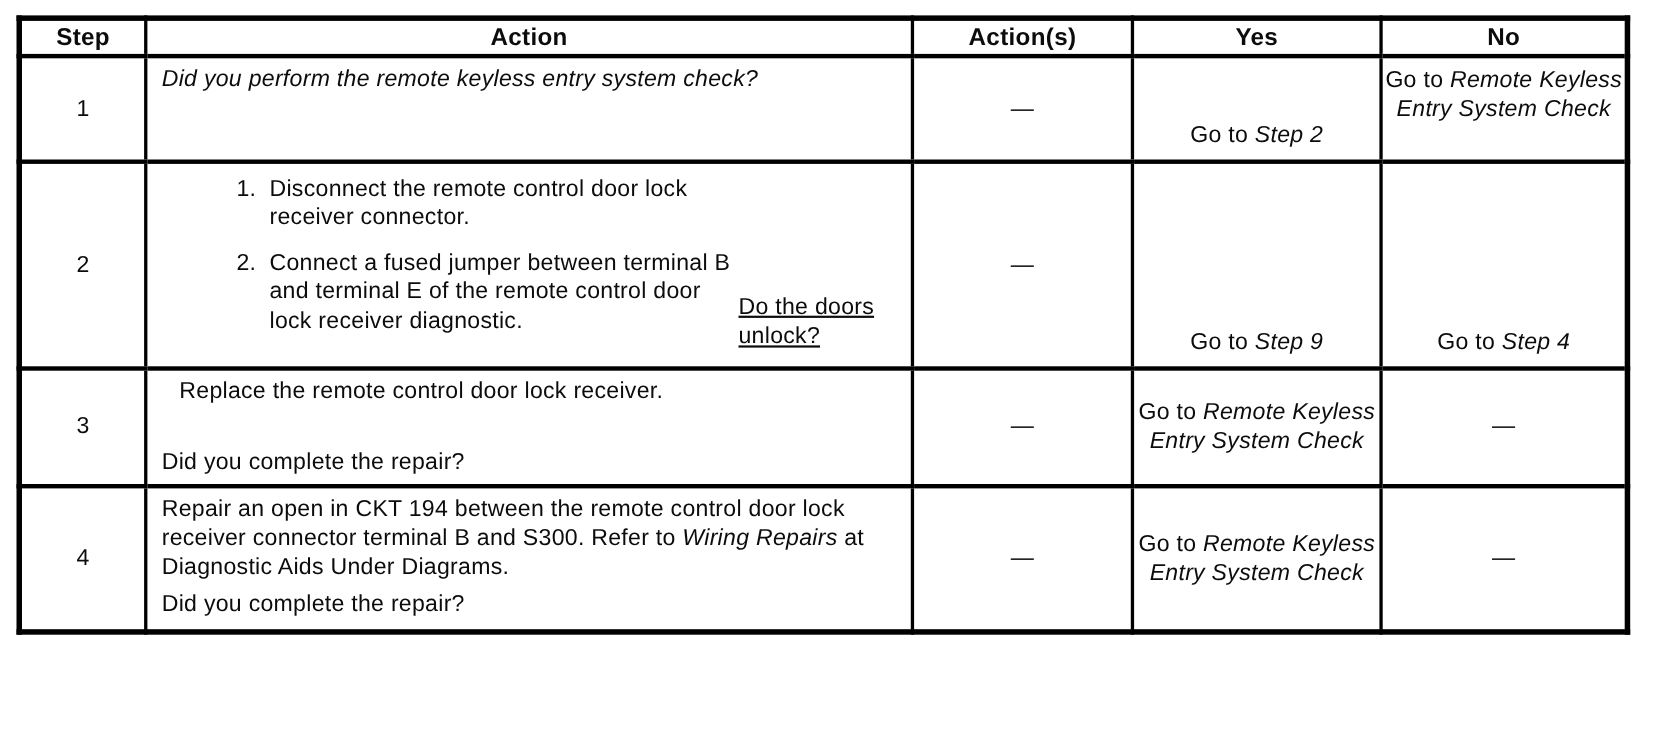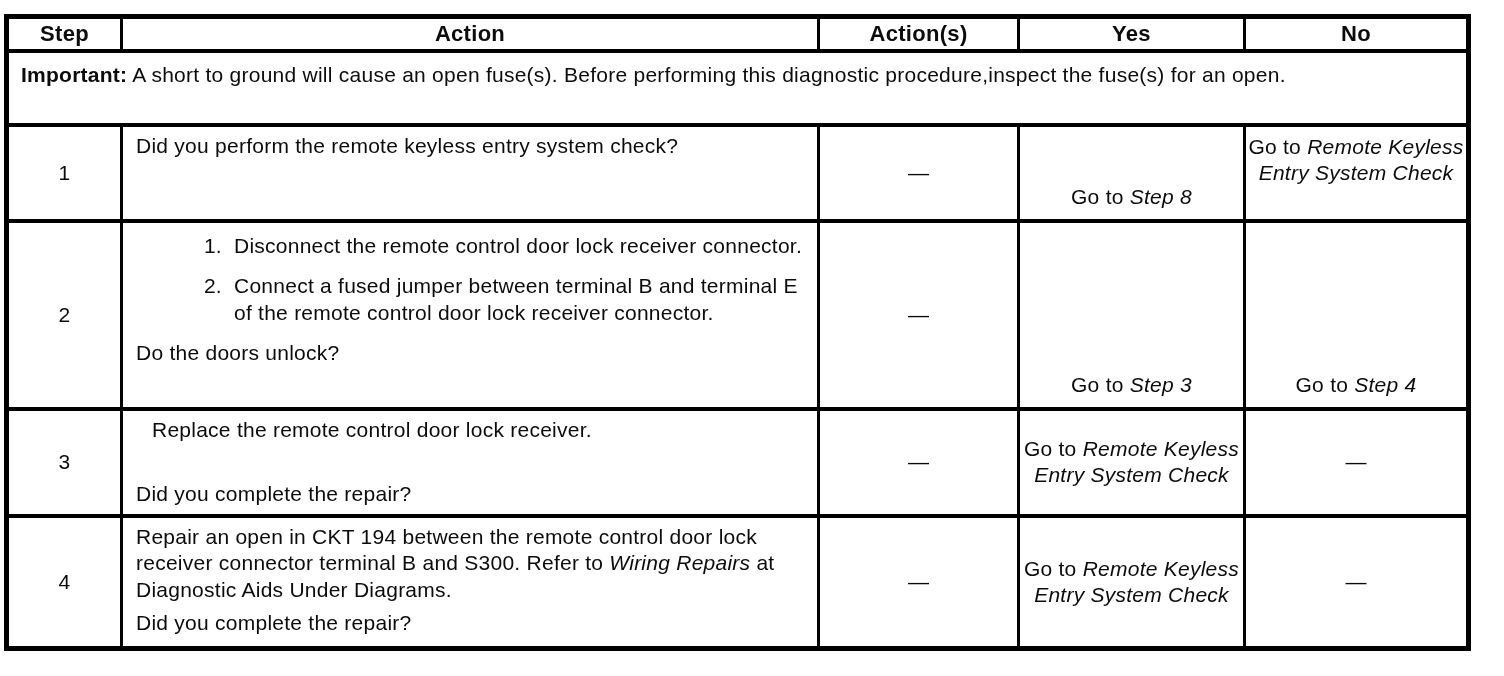--- a/index.html
+++ b/index.html
@@ -5,21 +5,21 @@
   * { box-sizing: border-box; }
   html, body { margin: 0; padding: 0; }
   body {
     width: 1504px; height: 676px;
     background: #ffffff;
     color: #0c0c0c;
     font-family: "Liberation Sans", sans-serif;
     position: relative;
     -webkit-font-smoothing: antialiased;
   }
-  .scan-wrap { position: absolute; left: 4px; top: 14px; }
+  .scan-wrap { position: absolute; left: 15px; top: 14px; }
   table.diag {
     border-collapse: collapse;
     table-layout: fixed;
     width: 1462px;
     border: 5px solid #000;
   }
   col.c-step  { width: 115px; }
   col.c-action{ width: 697px; }
   col.c-value { width: 200px; }
   col.c-yes   { width: 226px; }
@@ -65,33 +65,33 @@
   td.goto-cell   { text-align: center; }
   .va-top    { vertical-align: top; padding-top: 7px; }
   .va-bottom { vertical-align: bottom; padding-bottom: 9px; }
   .va-middle { vertical-align: middle; }
 
   tr.row-1 { height: 96px; }
   tr.row-2 { height: 188px; }
   tr.row-3 { height: 102px; }
   tr.row-4 { height: 133px; }
 
-  .action-flex { display: flex; flex-direction: column; height: 100%; }
+  .action-flex { display: flex; flex-direction: row; height: 100%; }
   ol.action-list {
     margin: 4px 0 0 0;
     padding-left: 92px;
   }
   ol.action-list li { margin-bottom: 14px; padding-left: 6px; max-width: 584px; }
-  .action-question { margin-top: auto; }
+  .action-question { margin-top: auto; text-decoration: underline; }
   .action-question-gap { margin-top: 38px; }
   .action-question-sm { margin-top: 7px; }
   .action-para { max-width: 640px; }
   .action-line { max-width: 660px; margin-left: 16px; }
   .imp-wrap { max-width: 1412px; }
-  td.r1-action div { max-width: 690px; }
+  td.r1-action div { max-width: 690px; font-style: italic; }
 </style>
 </head>
 <body>
 
 <div class="scan-wrap">
   <table class="diag">
     <colgroup>
       <col class="c-step">
         <col class="c-action">
         <col class="c-value">
@@ -101,49 +101,44 @@
 
     <tbody>
         <tr>
       <th>Step</th>
       <th>Action</th>
       <th>Action(s)</th>
       <th>Yes</th>
       <th>No</th>
     </tr>
 
-    <tr>
-      <td class="important-cell" colspan="5">
-        <div class="imp-wrap"><span class="bold">Important:</span><span class="imp-text"> A short to ground will cause an open fuse(s). Before performing this diagnostic procedure,inspect the fuse(s) for an open.</span></div>
-      </td>
-    </tr>
 
     <tr class="row-1">
       <td class="step-cell">1</td>
       <td class="action-cell r1-action">
         <div>Did you perform the remote keyless entry system check?</div>
       </td>
       <td class="value-cell">—</td>
-      <td class="goto-cell va-bottom"><span>Go to </span><span style="font-style: italic;">Step 8</span></td>
+      <td class="goto-cell va-bottom"><span>Go to </span><span style="font-style: italic;">Step 2</span></td>
       <td class="goto-cell va-top"><span>Go to </span><span style="font-style: italic;">Remote Keyless Entry System Check</span></td>
     </tr>
 
     <tr class="row-2">
       <td class="step-cell">2</td>
       <td class="action-cell">
         <div class="action-flex">
           <ol class="action-list">
             <li>Disconnect the remote control door lock receiver connector.</li>
-            <li>Connect a fused jumper between terminal B and terminal E of the remote control door lock receiver connector.</li>
+            <li>Connect a fused jumper between terminal B and terminal E of the remote control door lock receiver diagnostic.</li>
           </ol>
           <div class="action-question">Do the doors unlock?</div>
         </div>
       </td>
       <td class="value-cell">—</td>
-      <td class="goto-cell va-bottom"><span>Go to </span><span style="font-style: italic;">Step 3</span></td>
+      <td class="goto-cell va-bottom"><span>Go to </span><span style="font-style: italic;">Step 9</span></td>
       <td class="goto-cell va-bottom"><span>Go to </span><span style="font-style: italic;">Step 4</span></td>
     </tr>
 
     <tr class="row-3">
       <td class="step-cell">3</td>
       <td class="action-cell">
         <div class="action-line">Replace the remote control door lock receiver.</div>
         <div class="action-question-gap">Did you complete the repair?</div>
       </td>
       <td class="value-cell">—</td>

